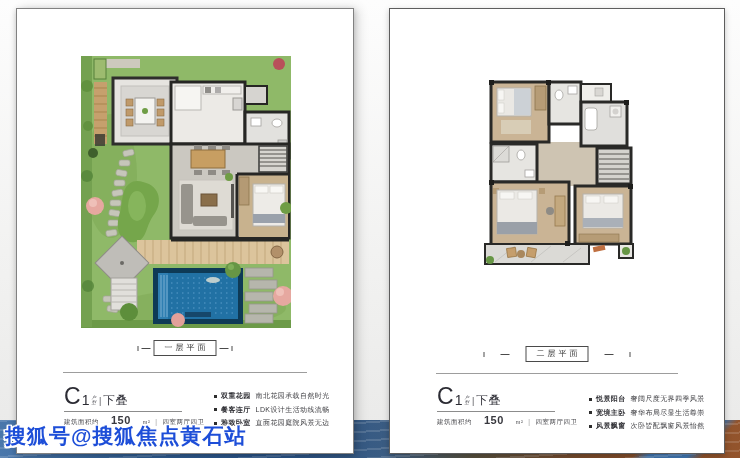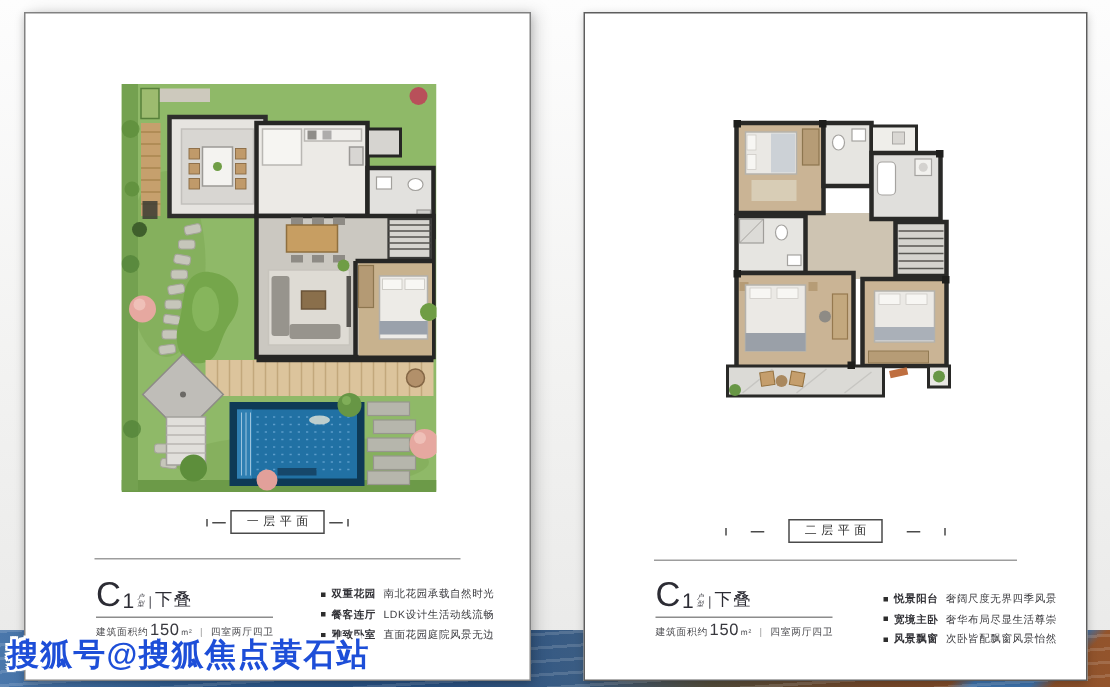--- a/index.html
+++ b/index.html
@@ -43,21 +43,21 @@
   .unit-title{display:flex;align-items:flex-end;line-height:1;}
   .unit-c{font-size:23px;font-weight:300;line-height:.85;}
   .unit-num{font-size:14px;margin-left:1px;}
   .unit-stack{display:flex;flex-direction:column;font-size:4.5px;line-height:1.15;
     margin:0 2px 1px 2px;letter-spacing:0;}
   .unit-pipe{font-size:9px;margin:0 2px 1px 1px;color:#55555c;}
   .unit-suffix{font-size:11.5px;font-weight:400;letter-spacing:1px;}
   .unit-underline{width:118px;height:1px;background:#8c8c8c;margin-top:4px;}
   .area-line{display:flex;align-items:flex-end;margin-top:4px;font-size:6.5px;color:#4a4a4e;
     letter-spacing:.5px;line-height:1;}
-  .area-num{font-size:11px;margin:0 1px;line-height:.9;color:#38383e;}
+  .area-num{font-size:11px;margin:0 12px;line-height:.9;color:#38383e;font-weight:bold;}
   .area-unit{font-size:5.5px;}
   .area-sep{margin:0 5px;color:#9a9a9a;}
 
   
   .features{position:absolute;}
   .page.left .features{left:197px;top:382px;}
   .page.right .features{left:199px;top:385px;}
   .feat-row{display:flex;align-items:center;margin-bottom:3.5px;white-space:nowrap;}
   .bullet{width:3px;height:3px;background:#2d2d2d;margin-right:4px;flex:none;}
   .feat-head{font-size:7px;font-weight:700;color:#333338;letter-spacing:.4px;margin-right:5px;}

